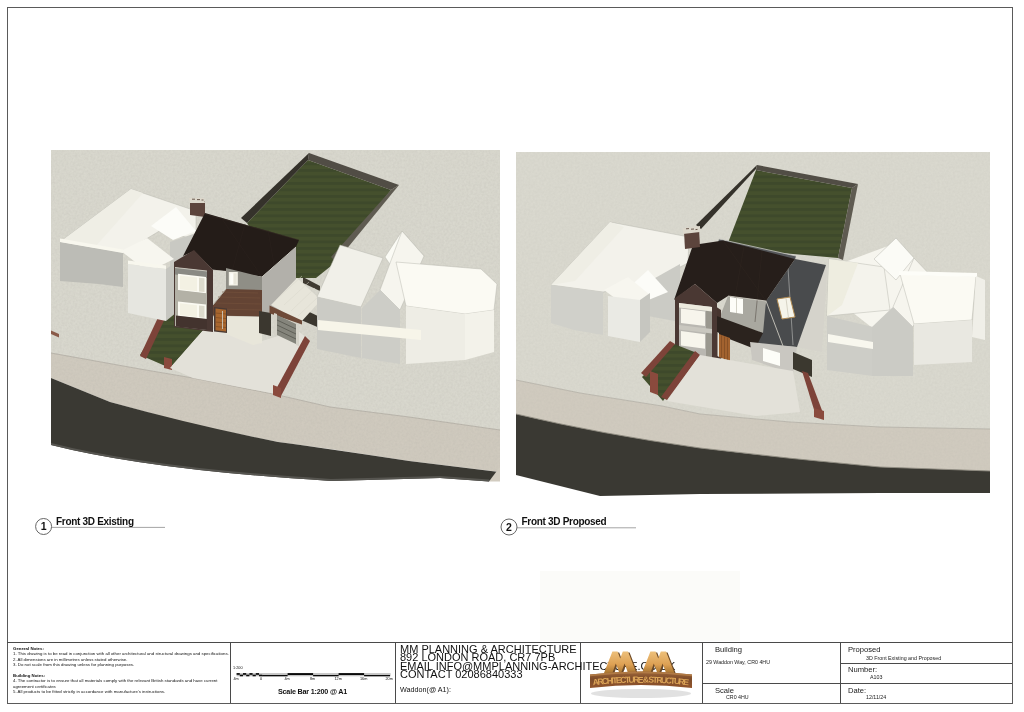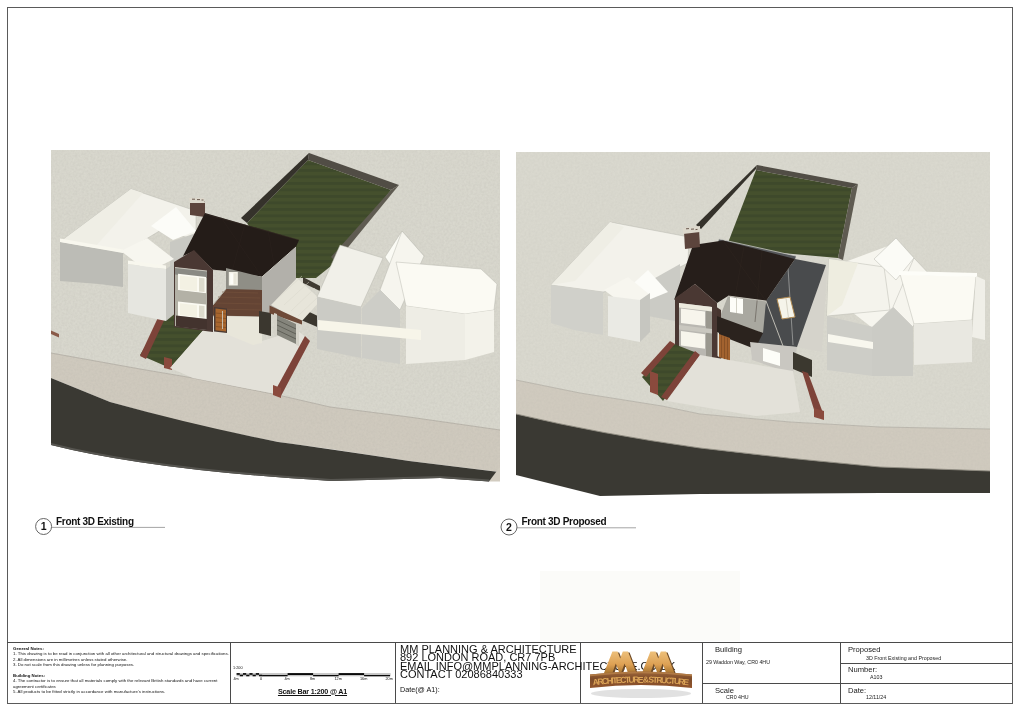--- a/index.html
+++ b/index.html
@@ -58,29 +58,29 @@
 </svg>
 <div class="abs" style="left:236px;top:676.5px;width:156px;height:6px;font-size:3.8px;color:#111;">
   <span class="abs" style="left:-2.5px;">4m</span>
   <span class="abs" style="left:24px;">0</span>
   <span class="abs" style="left:48.5px;">4m</span>
   <span class="abs" style="left:74px;">8m</span>
   <span class="abs" style="left:98.5px;">12m</span>
   <span class="abs" style="left:124px;">16m</span>
   <span class="abs" style="left:149.5px;">20m</span>
 </div>
-<div class="abs" style="left:230px;top:686.5px;width:165px;text-align:center;font-size:7.2px;font-weight:bold;letter-spacing:-0.2px;color:#111;text-decoration:underline;">Scale Bar 1:200 @ A1</div>
+<div class="abs" style="left:230px;top:686.5px;width:165px;text-align:center;font-size:7.2px;font-weight:bold;letter-spacing:-0.2px;color:#111;">Scale Bar 1:200 @ A1</div>
 
 <div class="abs" style="left:400px;top:645px;font-size:11px;line-height:8.45px;color:#111;">
 MM PLANNING &amp; ARCHITECTURE<br>
 892 LONDON ROAD, CR7 7PB<br>
 EMAIL INFO@MMPLANNING-ARCHITECTURE.CO.UK<br>
 CONTACT 02086840333
 </div>
-<div class="abs" style="left:400px;top:685px;font-size:7.2px;color:#111;">Date(@ A1):</div>
+<div class="abs" style="left:400px;top:685px;font-size:7.2px;color:#111;">Waddon(@ A1):</div>
 
 <svg class="abs" style="left:581px;top:643px;" width="120" height="59" viewBox="0 0 120 59">
   <defs>
     <linearGradient id="gold" x1="0" y1="0" x2="0" y2="1">
       <stop offset="0" stop-color="#edc07a"></stop>
       <stop offset="0.6" stop-color="#dda053"></stop>
       <stop offset="1" stop-color="#a5732f"></stop>
     </linearGradient>
     <linearGradient id="band" x1="0" y1="0" x2="0" y2="1">
       <stop offset="0" stop-color="#a06739"></stop>

